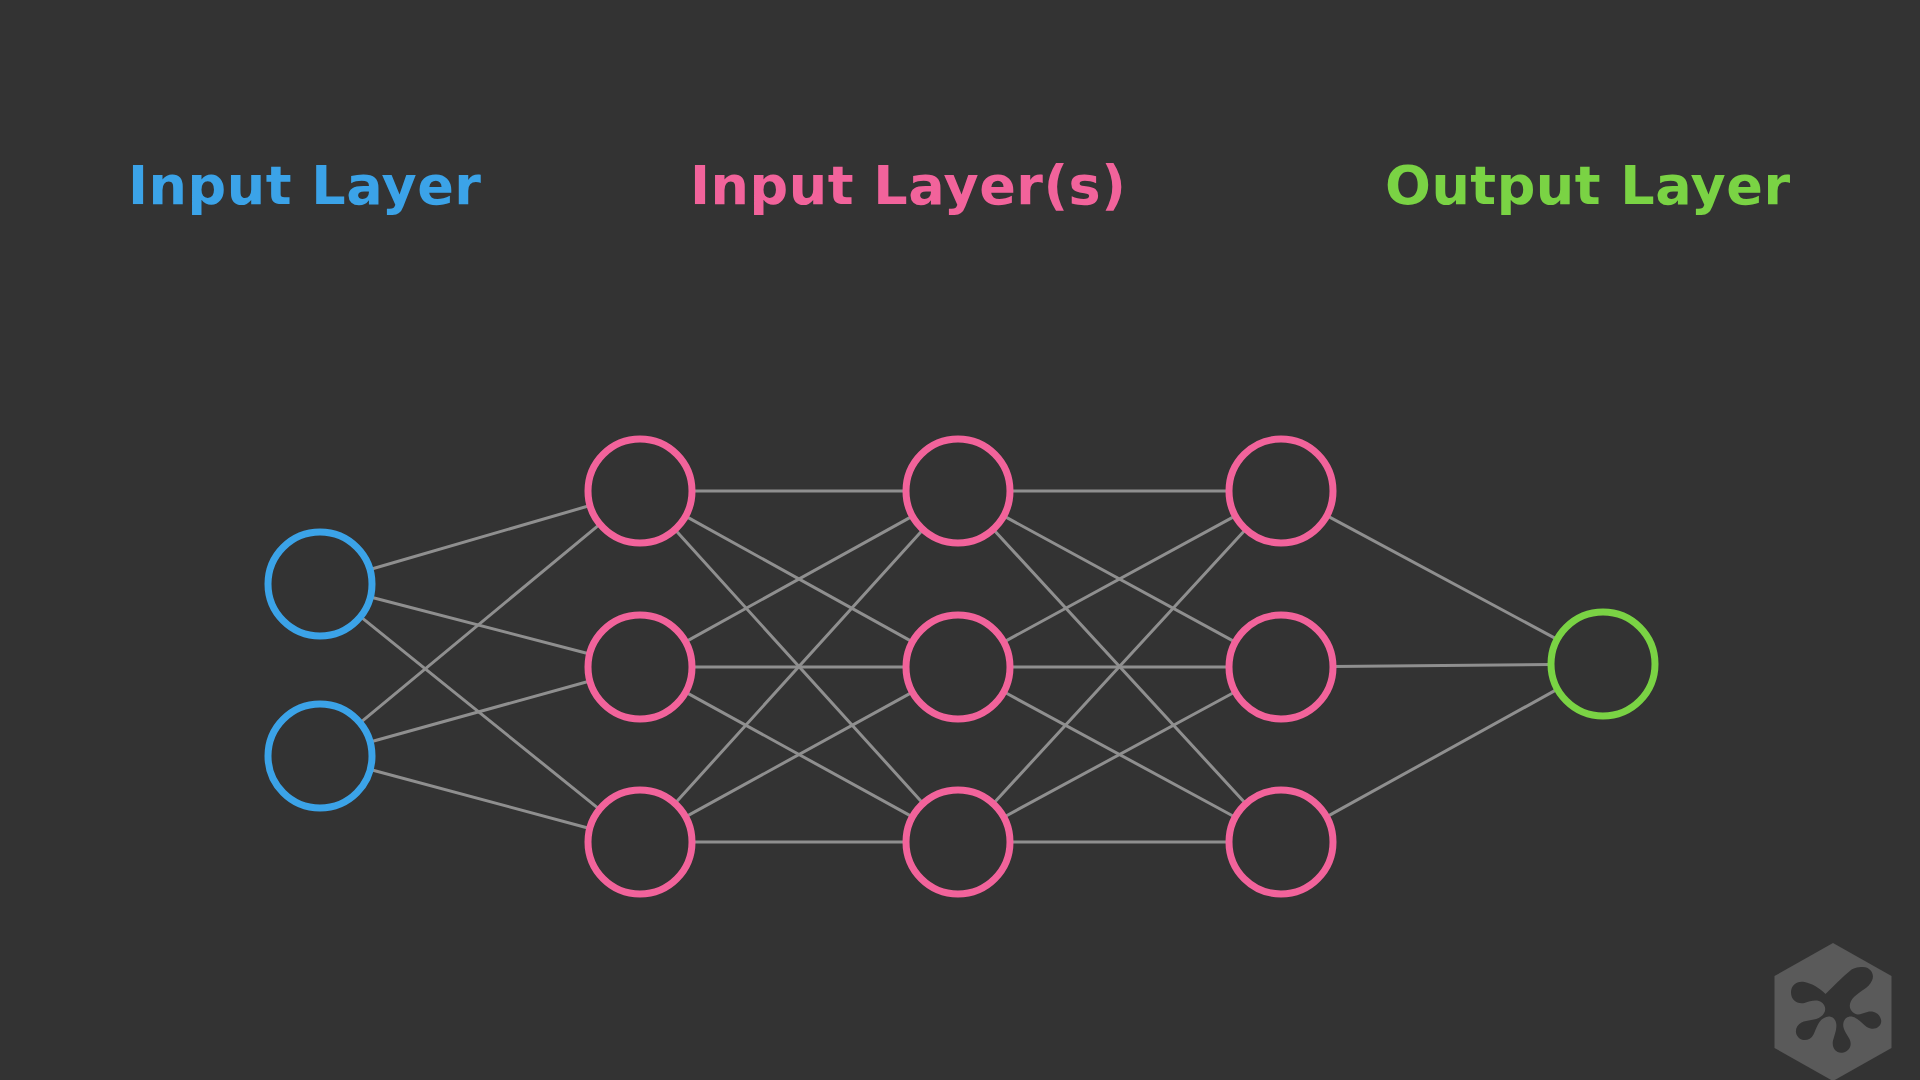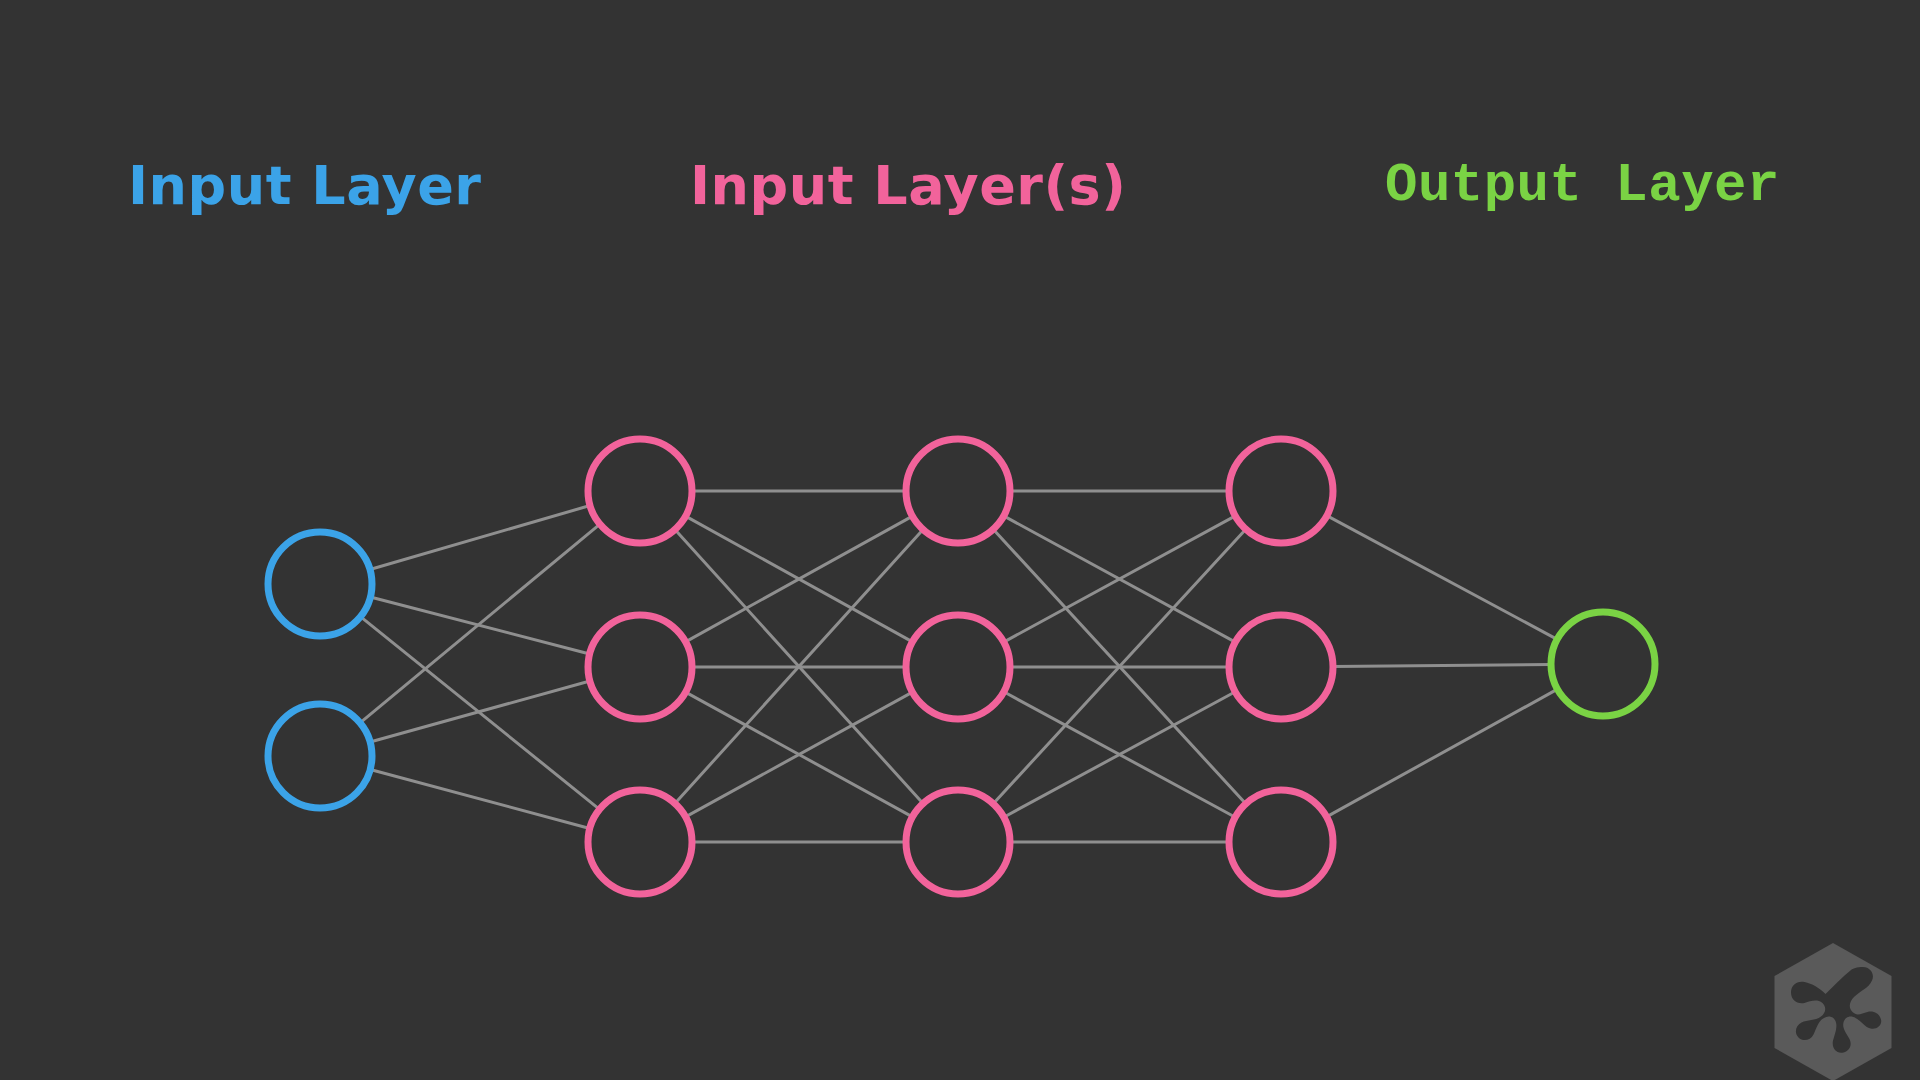--- a/index.html
+++ b/index.html
@@ -25,21 +25,21 @@
     font-family: "DejaVu Sans", sans-serif;
     font-weight: 700;
     font-size: 54px;
     letter-spacing: 0.5px;
     white-space: nowrap;
     line-height: 1;
     user-select: none;
   }
   #label-input   { left: 128px;  top: 140px; color: #3ba3e8; }
   #label-hidden  { left: 690px;  top: 140px; color: #f2639b; }
-  #label-output  { left: 1385px; top: 140px; color: #7ad344; font-family: Liberation Mono, monospace; }
+  #label-output  { left: 1385px; top: 140px; color: #7ad344; }
 
   #net-svg {
     position: absolute;
     left: 0;
     top: 0;
     width: 1920px;
     height: 1080px;
   }
   .edge {
     stroke: #8f8f8f;

